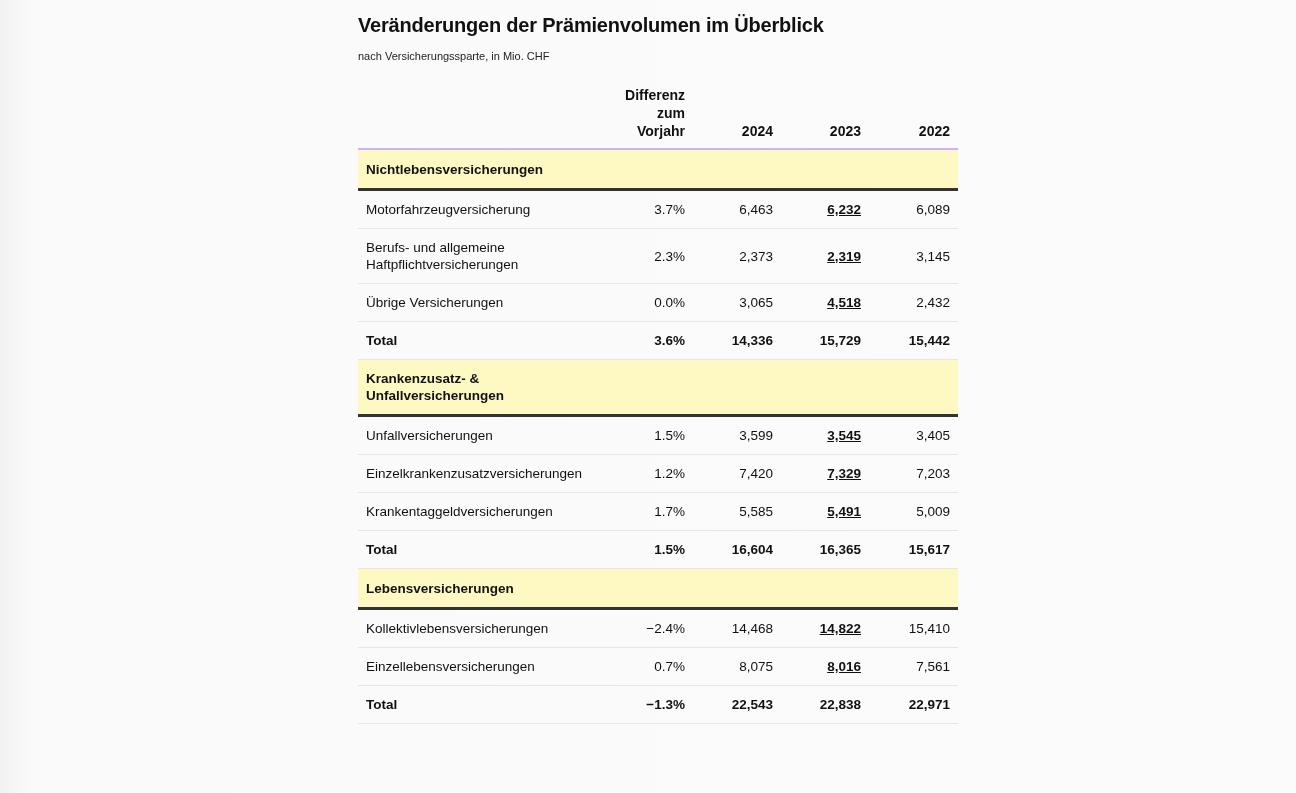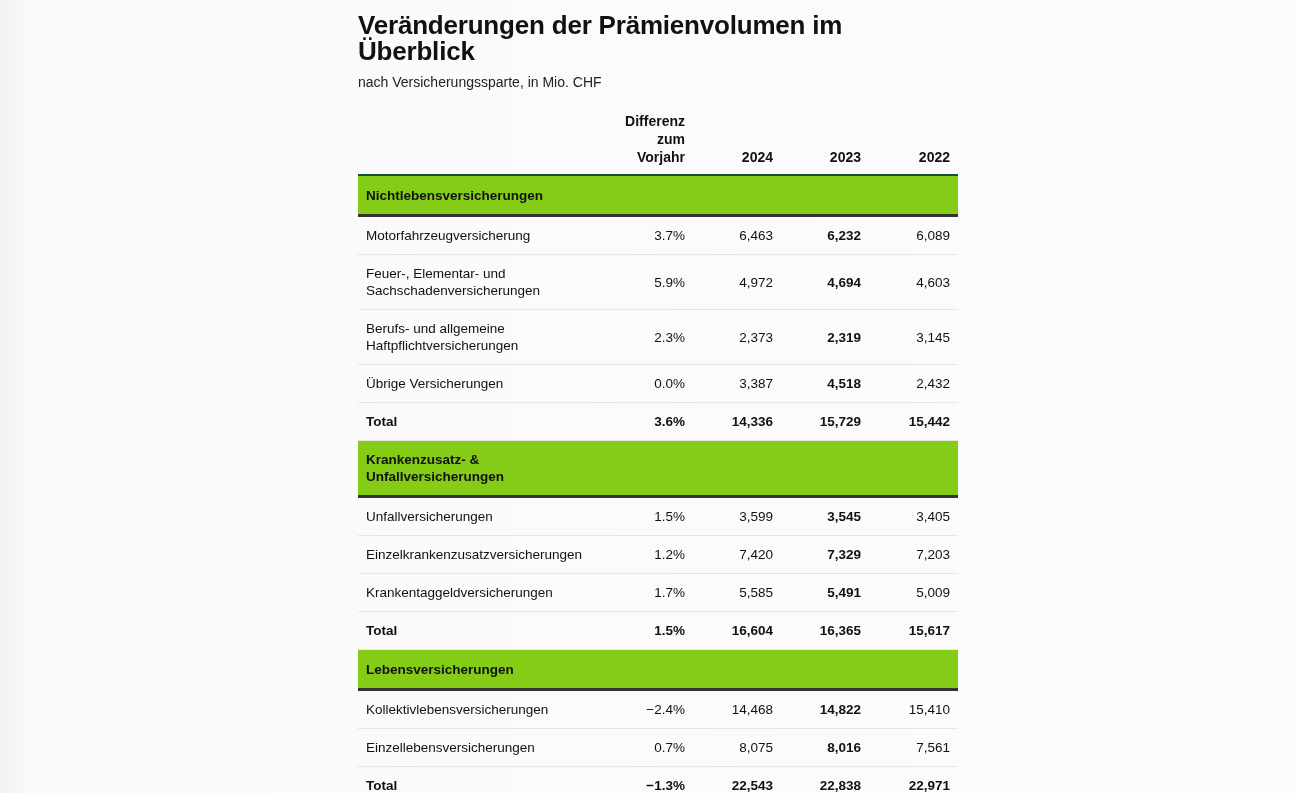--- a/index.html
+++ b/index.html
@@ -3,32 +3,32 @@
 <meta charset="utf-8">
 <style>
   html, body { margin: 0; padding: 0; }
   body {
     width: 1296px; height: 793px; overflow: hidden;
     background: linear-gradient(to right, #f2f2f2 0px, #fafafa 30px, #fbfbfb 100%);
     font-family: "Liberation Sans", sans-serif;
     color: #111;
   }
   .wrap { position: absolute; left: 358px; top: 0; width: 600px; }
-  .title { margin: 12px 0 0 0; font-size: 26px; font-weight: bold; letter-spacing: -0.2px; line-height: 26px; }
-  .subtitle { margin-top: 10px; font-size: 14px; color: #222; line-height: 16px; }
+  .title { margin: 12px 0 0 0; font-size: 20px; font-weight: bold; letter-spacing: -0.2px; line-height: 26px; }
+  .subtitle { margin-top: 10px; font-size: 11px; color: #222; line-height: 16px; }
   table { margin-top: 22px; width: 600px; border-collapse: collapse; font-size: 13.5px; }
-  th { font-weight: bold; text-align: right; vertical-align: bottom; padding: 0 8px 8px 8px; font-size: 14px; line-height: 18px; border-bottom: 2px solid #14532d; }
+  th { font-weight: bold; text-align: right; vertical-align: bottom; padding: 0 8px 8px 8px; font-size: 14px; line-height: 18px; border-bottom: 2px solid #c4b5fd; }
   th.label { text-align: left; }
   td { padding: 0 8px; text-align: right; border-bottom: 1px solid #e6e6e6; height: 37px; line-height: 17px; }
   td.label { text-align: left; }
   tr.row2 td { height: 54px; }
-  tr.section td { background: #84cc16; font-weight: bold; text-align: left; border-bottom: 3px solid #333; height: 38px; font-size: 13.5px; }
+  tr.section td { background: #fef9c3; font-weight: bold; text-align: left; border-bottom: 3px solid #333; height: 38px; font-size: 13.5px; }
   tr.section.two td { height: 54px; margin-left: 29px; }
   tr.total td { font-weight: bold; }
-  td.b { font-weight: bold; }
+  td.b { font-weight: bold; text-decoration: underline; }
   col.c1 { width: 243px; } col.c2 { width: 92px; } col.c3 { width: 88px; } col.c4 { width: 88px; } col.c5 { width: 89px; }
 </style>
 </head>
 <body>
 
 <div class="wrap">
   <div class="title">Veränderungen der Prämienvolumen im Überblick</div>
   <div class="subtitle">nach Versicherungssparte, in Mio. CHF</div>
 
   <table>
@@ -58,37 +58,30 @@
         <td colspan="5">Nichtlebensversicherungen</td>
       </tr>
       <tr>
         <td class="label">Motorfahrzeugversicherung</td>
         <td>3.7%</td>
         <td>6,463</td>
         <td class="b">6,232</td>
         <td>6,089</td>
       </tr>
       <tr class="row2">
-        <td class="label">Feuer-, Elementar- und Sachschadenversicherungen</td>
-        <td>5.9%</td>
-        <td>4,972</td>
-        <td class="b">4,694</td>
-        <td>4,603</td>
-      </tr>
-      <tr class="row2">
         <td class="label">Berufs- und allgemeine Haftpflichtversicherungen</td>
         <td>2.3%</td>
         <td>2,373</td>
         <td class="b">2,319</td>
         <td>3,145</td>
       </tr>
       <tr>
         <td class="label">Übrige Versicherungen</td>
         <td>0.0%</td>
-        <td>3,387</td>
+        <td>3,065</td>
         <td class="b">4,518</td>
         <td>2,432</td>
       </tr>
       <tr class="total">
         <td class="label">Total</td>
         <td>3.6%</td>
         <td>14,336</td>
         <td>15,729</td>
         <td>15,442</td>
       </tr>

